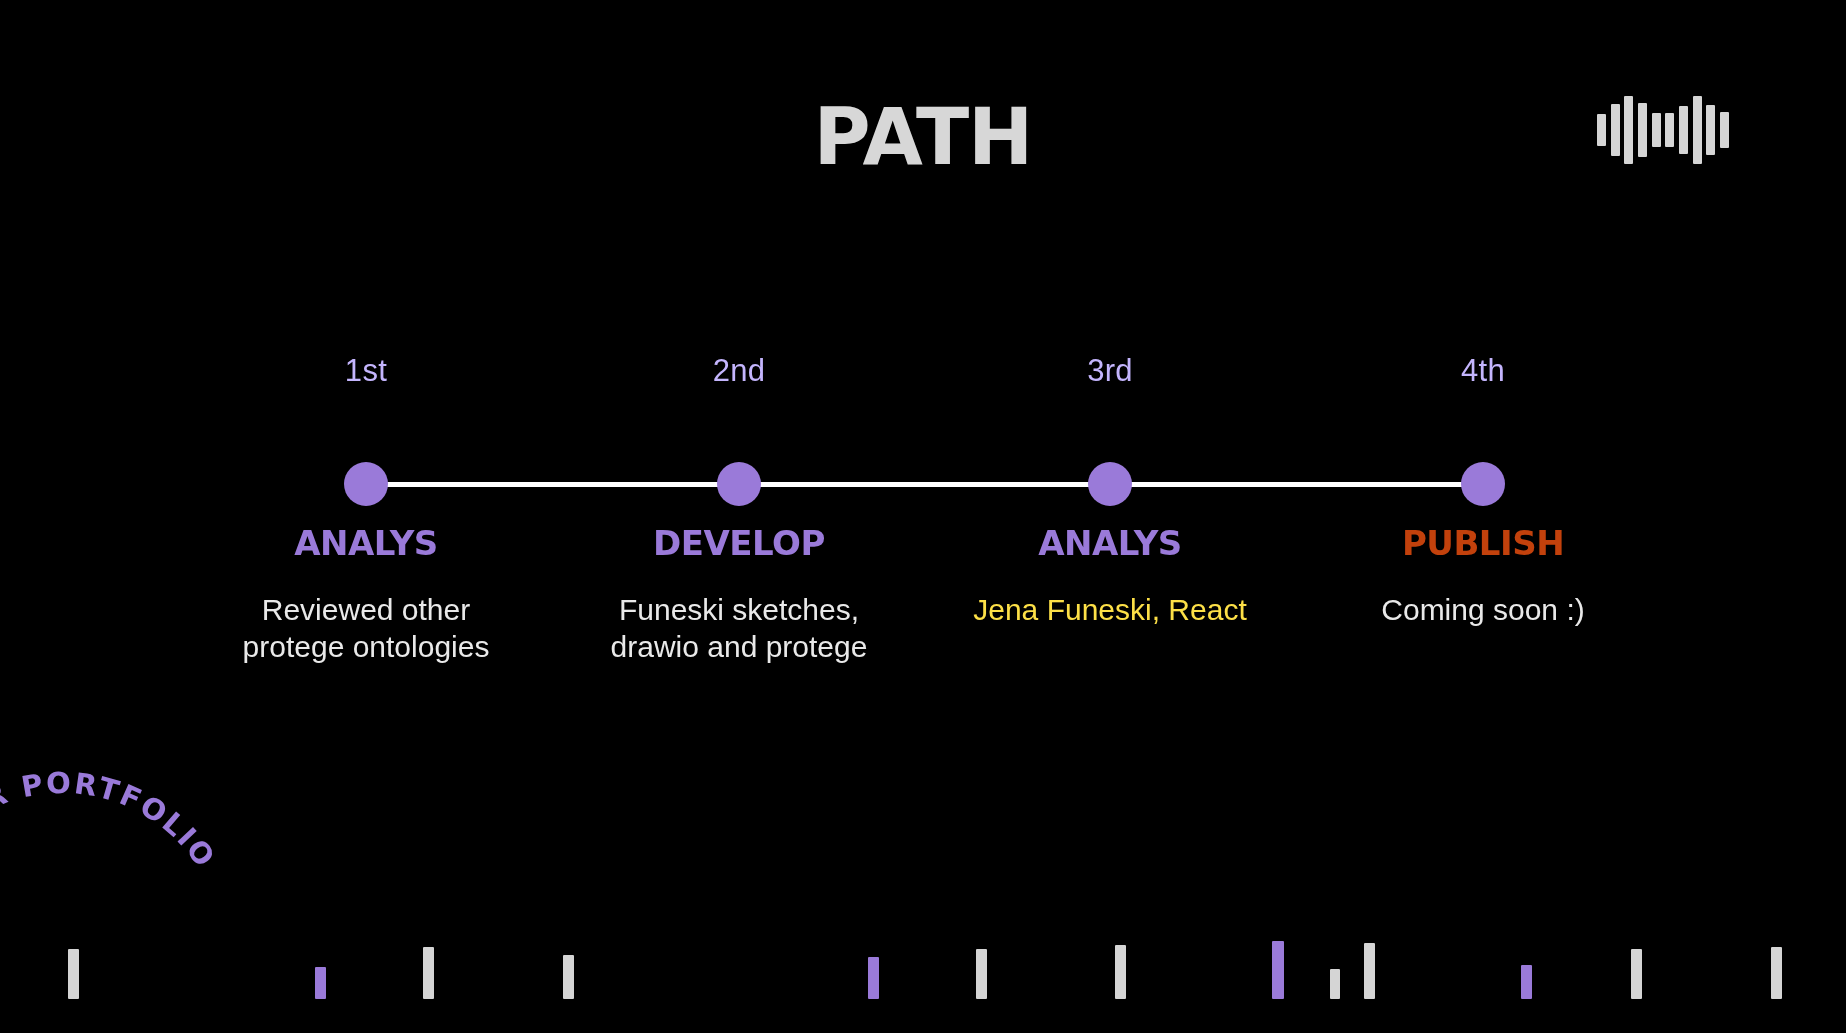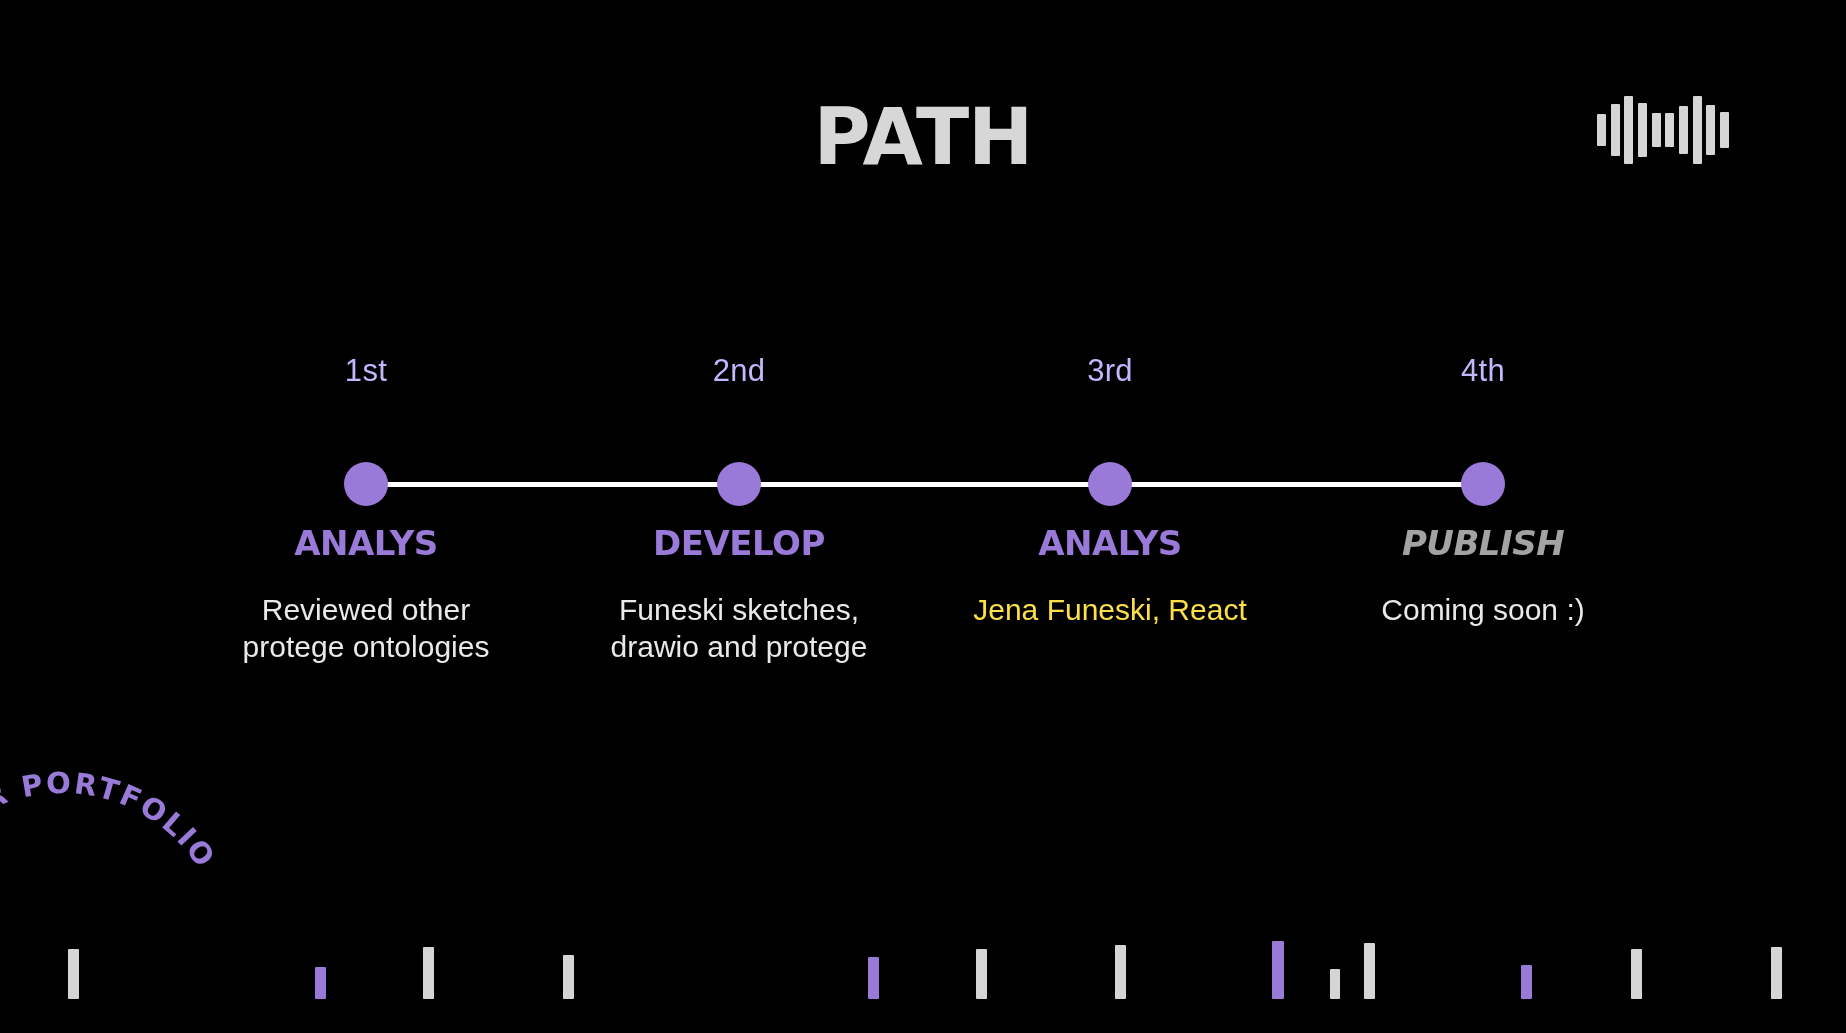--- a/index.html
+++ b/index.html
@@ -159,21 +159,21 @@
       </div>
       <div class="node" style="left: 1110px;">
         <div class="ord">3rd</div>
         <div class="dot" style="background: rgb(154, 122, 217);"></div>
         <div class="heading" style="color: rgb(154, 122, 217);">ANALYS</div>
         <div class="desc" style="color: #fde047;">Jena Funeski, React</div>
       </div>
       <div class="node" style="left: 1483px;">
         <div class="ord">4th</div>
         <div class="dot" style="background: rgb(154, 122, 217);"></div>
-        <div class="heading" style="color: #a3a3a3; font-style: italic;">PUBLISH</div>
+        <div class="heading" style="color: #c2410c;">PUBLISH</div>
         <div class="desc" style="color: rgb(233, 233, 233);">Coming soon :)</div>
       </div>
     </div>
 
   <div id="badge">
     <svg viewBox="0 0 390 390" xmlns="http://www.w3.org/2000/svg">
       <defs>
         <path id="badgearc" d="M 195,195 m -162,0 a 162,162 0 1,1 324,0 a 162,162 0 1,1 -324,0"></path>
       </defs>
       <text fill="#9a7ad9">

